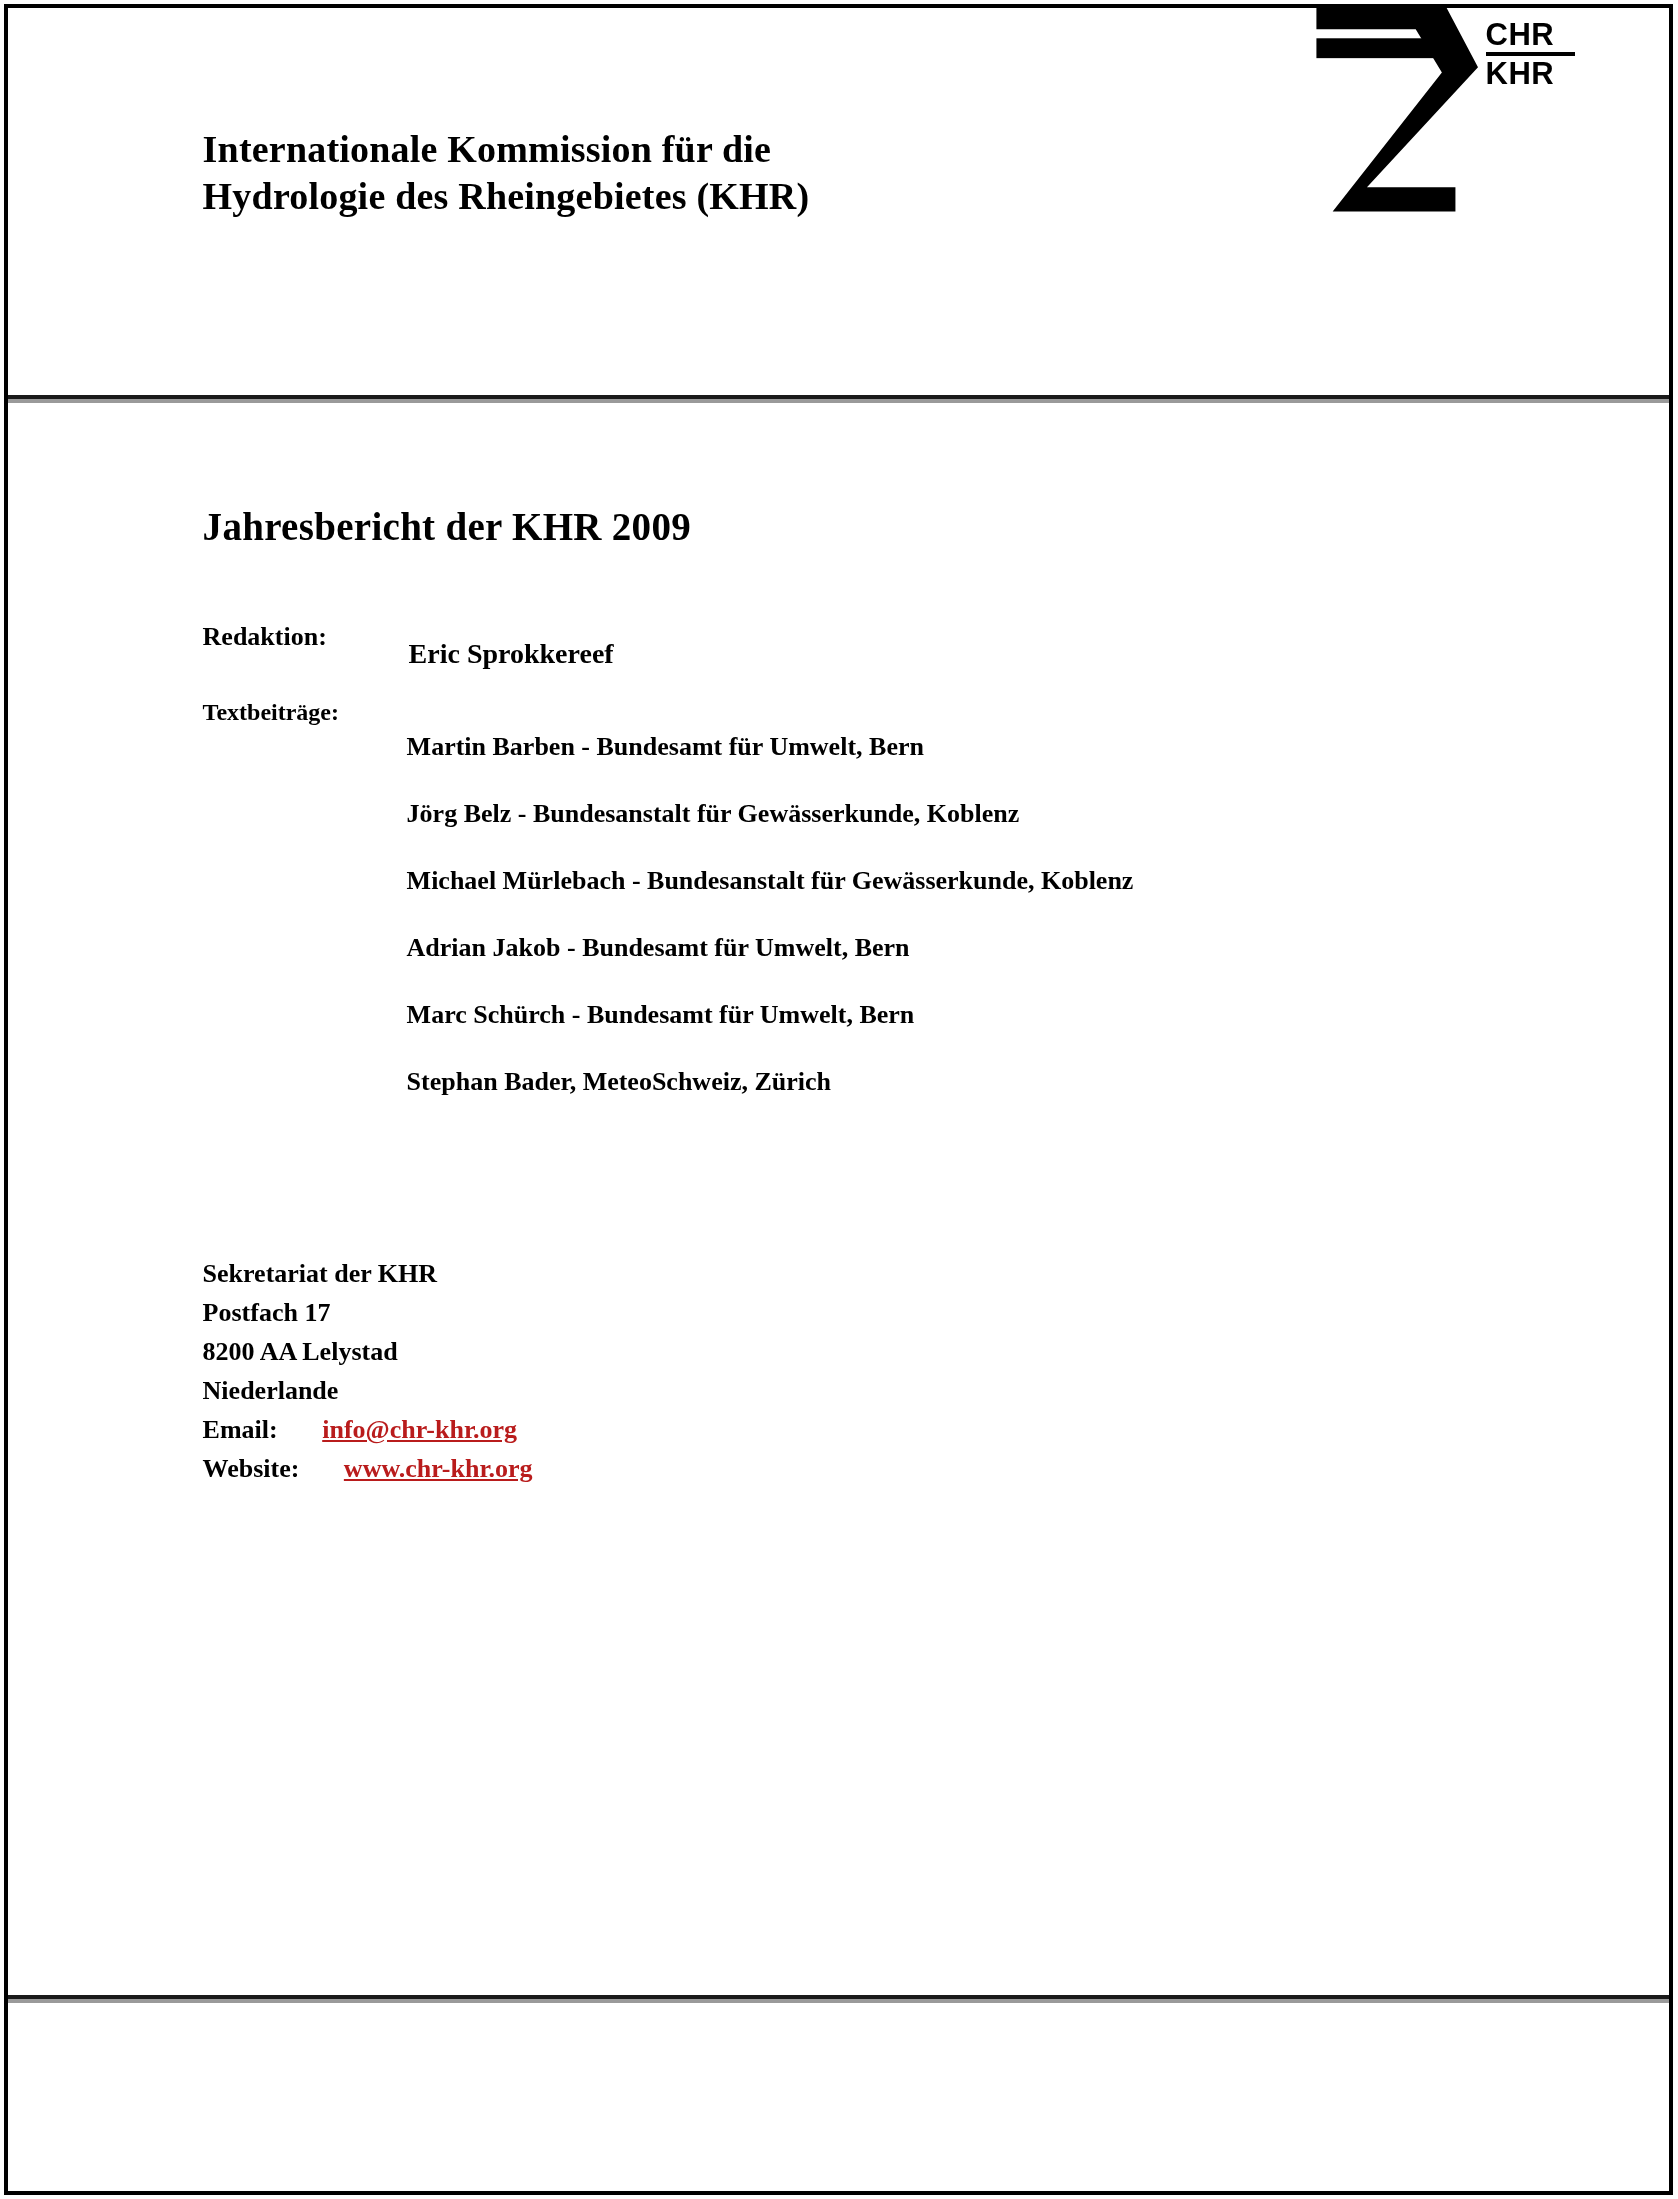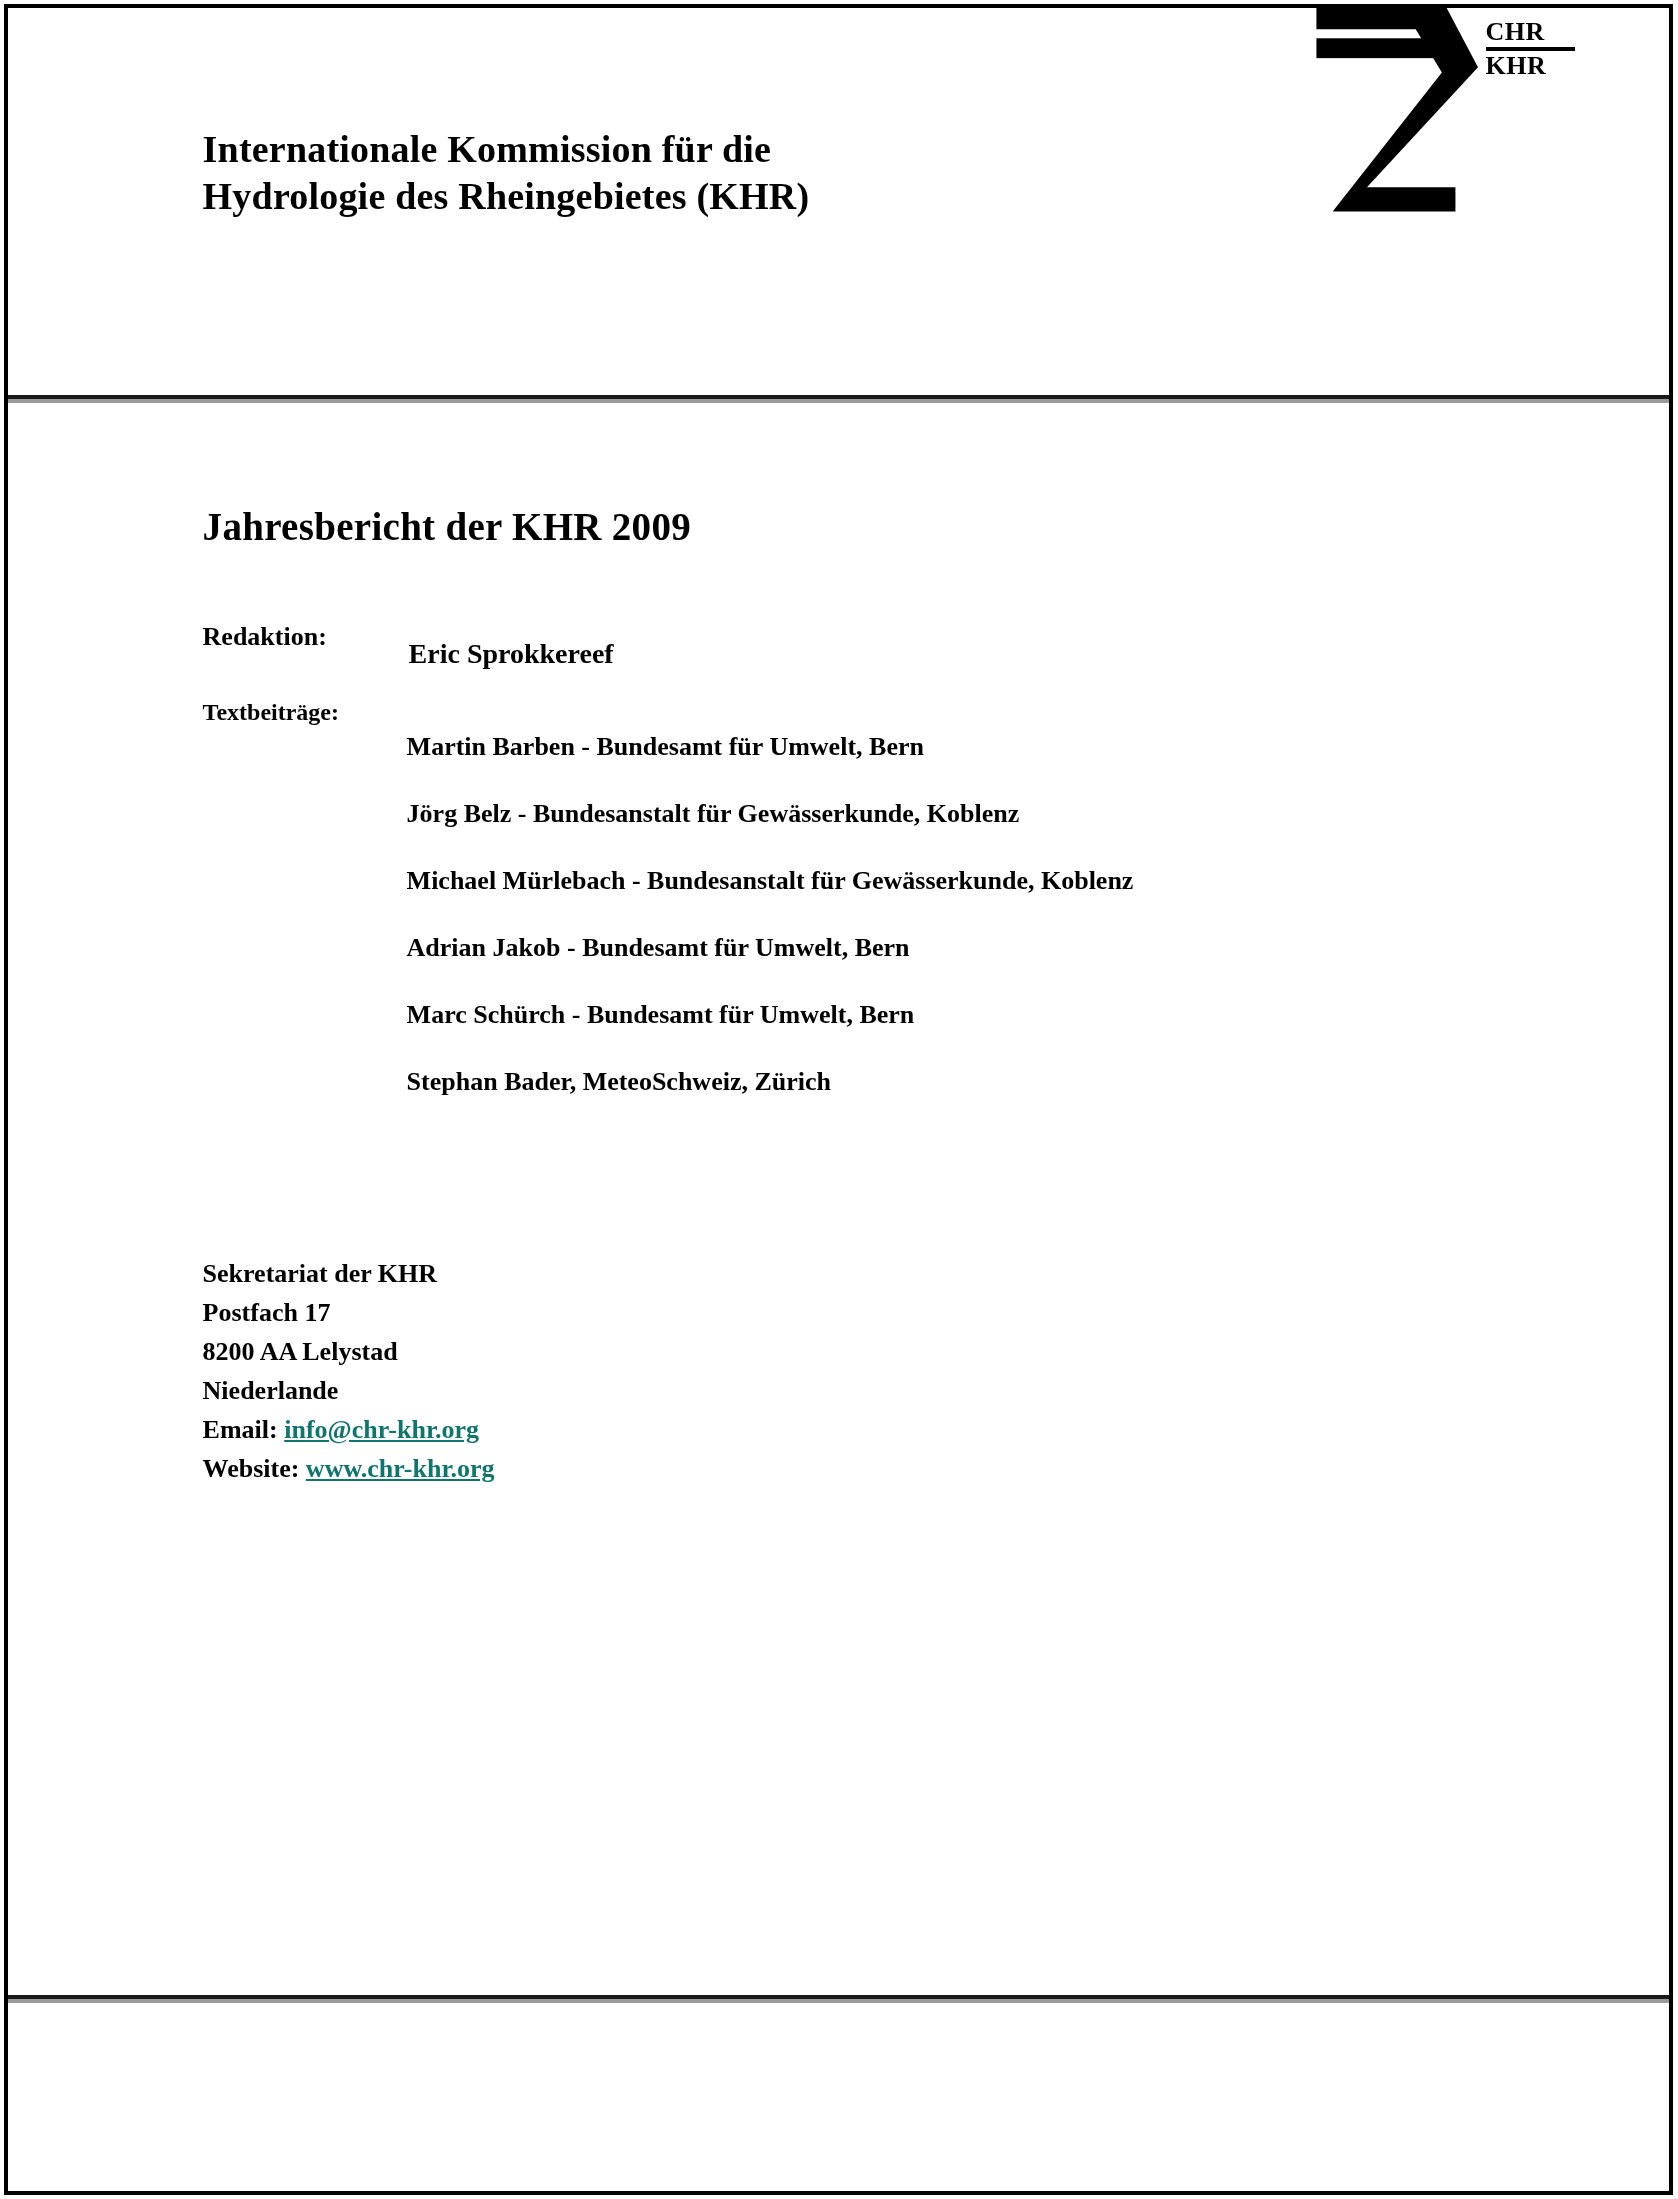--- a/index.html
+++ b/index.html
@@ -63,23 +63,23 @@
     top: 0;
     width: 167px;
     height: 217px;
   }
 
   .logo-text {
     position: absolute;
     left: 175px;
     top: 16.3px;
     width: 90px;
-    font-family: Liberation Serif, serif;
-    font-weight: bold;
-    font-size: 26px;
+    font-family: Liberation Sans, sans-serif;
+    font-weight: bold;
+    font-size: 31px;
     line-height: 1.02;
     letter-spacing: 0.5px;
   }
 
   .logo-rule {
     width: 89px;
     height: 4.5px;
     background: #000000;
     margin: 1.8px 0 1.8px 0;
   }
@@ -184,23 +184,24 @@
     left: 195px;
     top: 851px;
     font-size: 26px;
     font-weight: bold;
     line-height: 1.50;
   }
 
   .address-block div { white-space: nowrap; }
 
   .link {
-    color: #0f766e;
+    color: #b91c1c;
     text-decoration: underline;
     font-weight: bold;
+    margin-left: 38px;
   }
 
   .footer-area {
     position: absolute;
     left: 0;
     top: 1996px;
     width: 100%;
     height: 195px;
   }
 </style>

